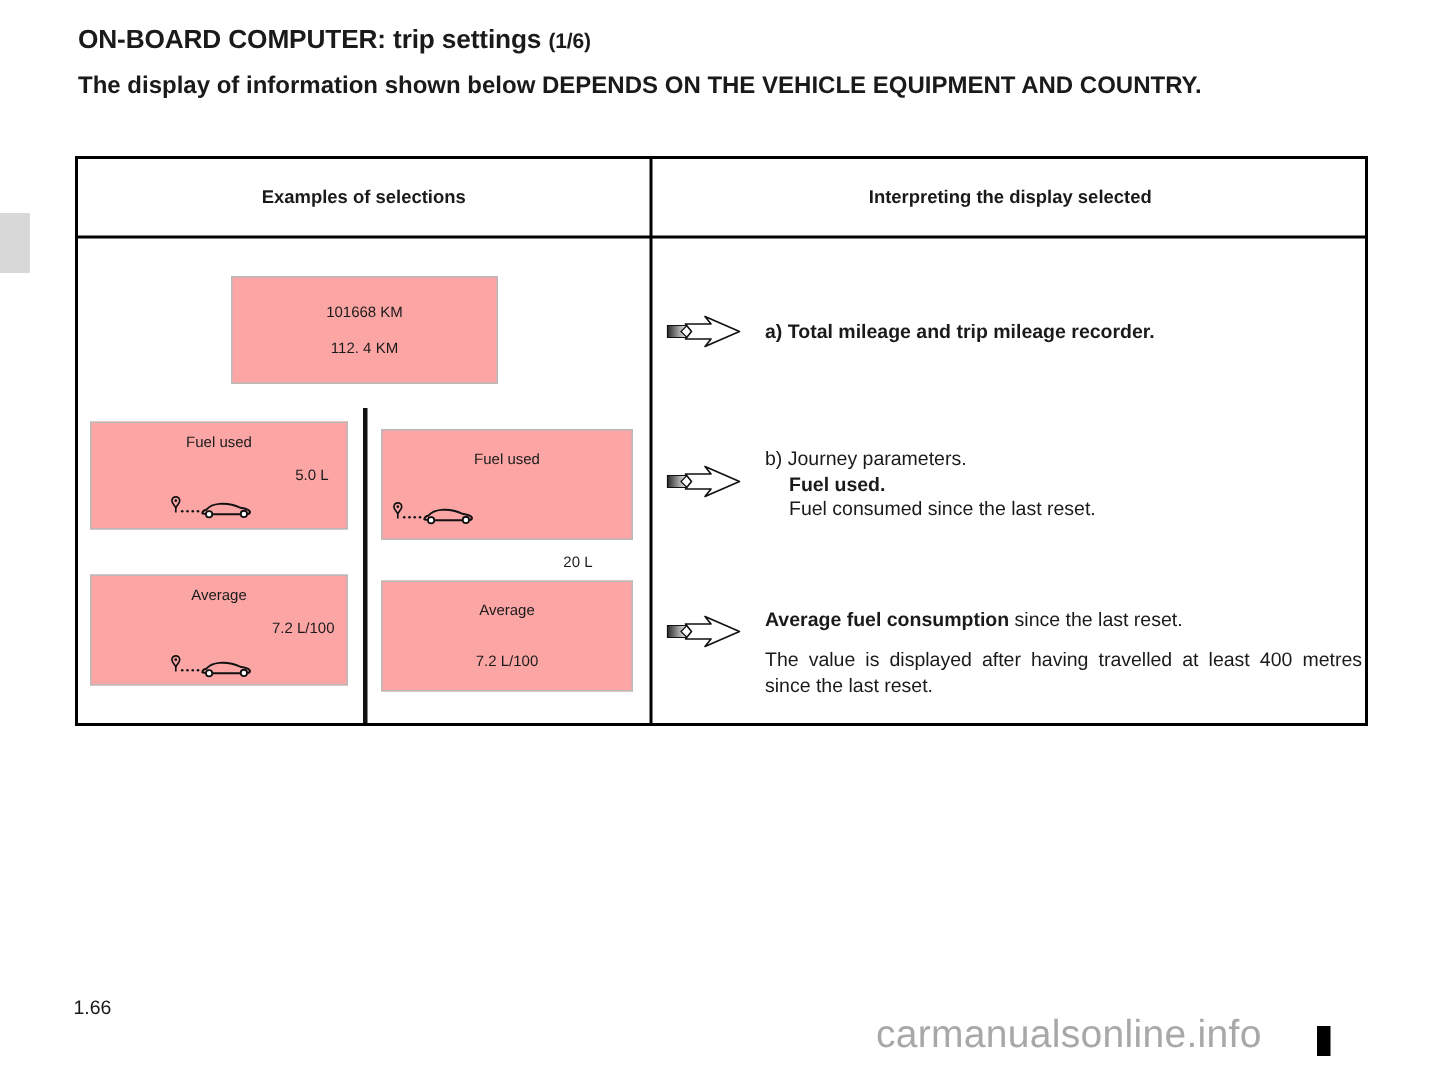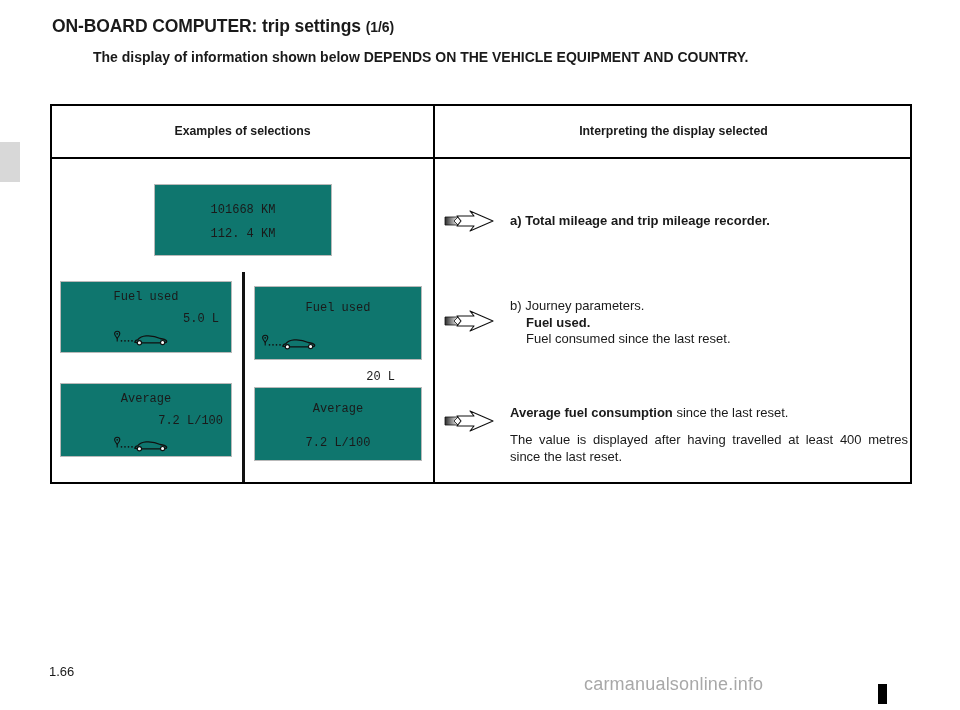--- a/index.html
+++ b/index.html
@@ -43,24 +43,23 @@
     white-space: nowrap;
   }
   .page-title .pg {
     font-size: 14px;
     font-weight: bold;
   }
   .subtitle {
     position: absolute;
     left: 52px;
     top: 49px;
-    font-size: 14px;
+    font-size: 16px;
     font-weight: bold;
     white-space: nowrap;
-    margin-left: 41px;
   }
 
   
   .table {
     position: absolute;
     left: 50px;
     top: 104px;
     width: 862px;
     height: 380px;
     border: 2px solid #000;
@@ -100,24 +99,23 @@
     width: 2.5px;
     height: 210px;
     background: #111;
   }
 
   
   .lcd {
     position: absolute;
     border: 1px solid #b9b9b9;
     box-sizing: border-box;
-    background: #0f766e;
-    font-size: 12px;
+    background: #fca5a5;
+    font-size: 10px;
     color: #1a1a1a;
-    font-family: Liberation Mono, monospace;
   }
   .lcd-line {
     position: absolute;
     white-space: nowrap;
   }
 
   #lcd-mileage   { left: 102px; top: 78px;  width: 178px; height: 72px; }
   #lcd-fuel-1    { left: 8px;   top: 175px; width: 172px; height: 72px; }
   #lcd-fuel-2    { left: 202px; top: 180px; width: 168px; height: 74px; }
   #lcd-avg-1     { left: 8px;   top: 277px; width: 172px; height: 74px; }
@@ -182,21 +180,21 @@
   .folio {
     position: absolute;
     left: 49px;
     top: 664px;
     font-size: 13px;
   }
   .watermark {
     position: absolute;
     left: 584px;
     top: 674px;
-    font-size: 18px;
+    font-size: 26px;
     color: #a8a8a8;
     letter-spacing: 0.2px;
     white-space: nowrap;
   }
   .cursor-mark {
     position: absolute;
     left: 878px;
     top: 684px;
     width: 9px;
     height: 20px;

